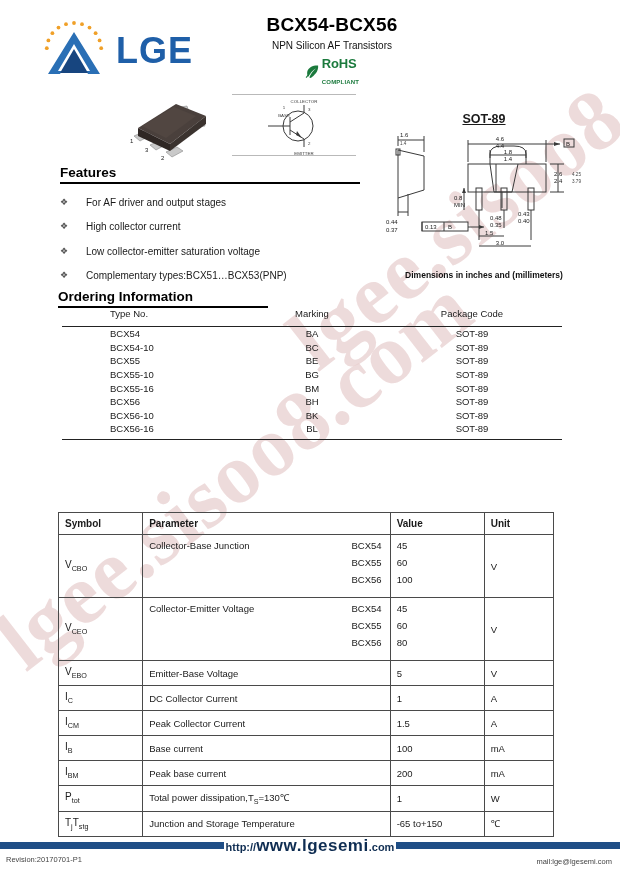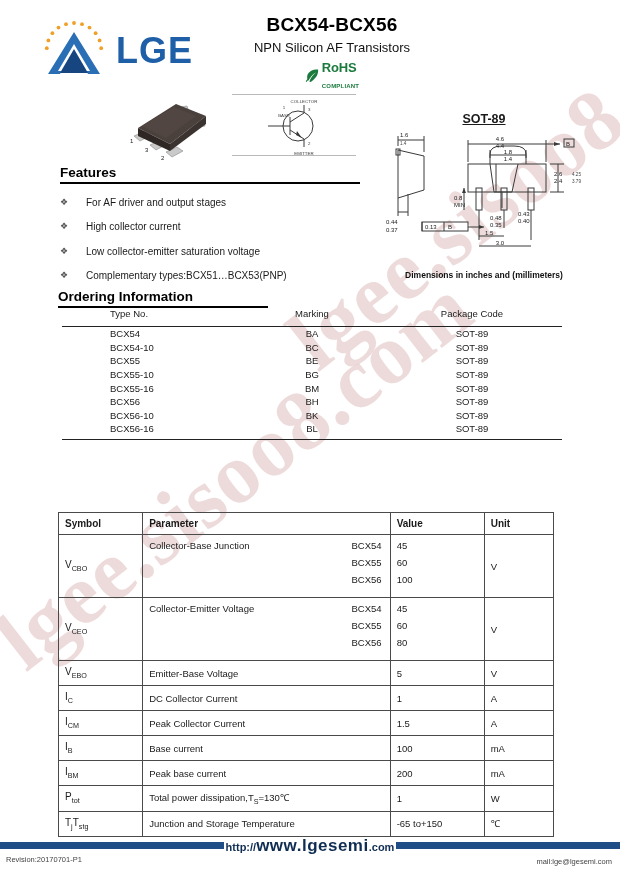--- a/index.html
+++ b/index.html
@@ -66,21 +66,21 @@
 
   .head-right {
     position: absolute; right: 42px; top: 14px;
     width: 260px; text-align: center;
   }
   .part-title {
     font-size: 19px; font-weight: 700; color: #000;
     letter-spacing: .2px;
   }
   .part-sub {
-    font-size: 13px; color: #111; margin-top: 4px;
+    font-size: 10px; color: #111; margin-top: 4px;
   }
   .rohs {
     margin-top: 4px;
     display: inline-flex; align-items: center; gap: 2px;
   }
   .rohs-leaf { width: 15px; height: 15px; }
   .rohs-txt { line-height: 1; text-align: left; }
   .rohs-main { font-size: 13px; font-weight: 700; color: #1b7a3d; letter-spacing: -.2px; }
   .rohs-sub  { font-size: 6px; font-weight: 700; color: #1b7a3d; letter-spacing: .2px; }
 

